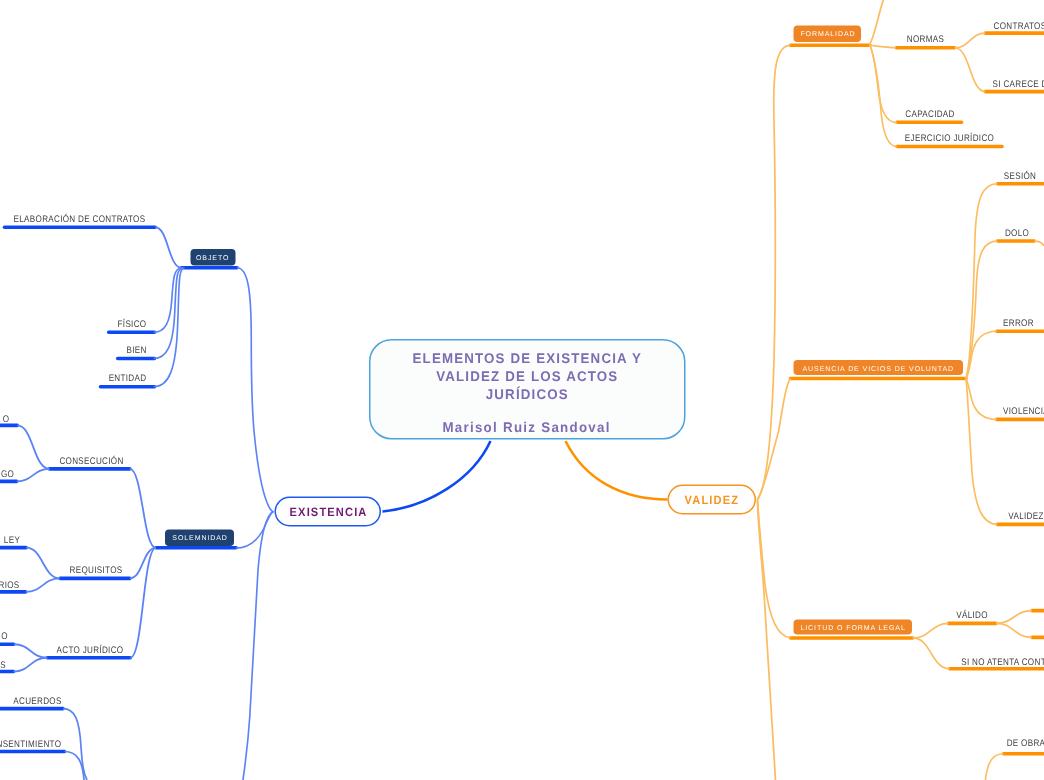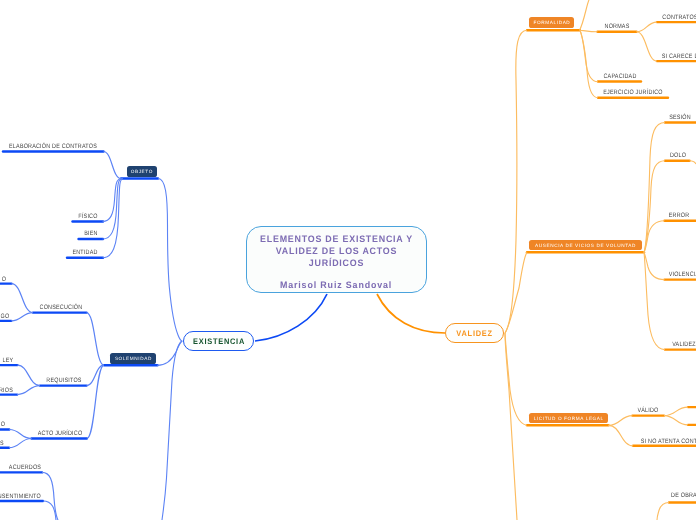--- a/index.html
+++ b/index.html
@@ -144,27 +144,27 @@
 <div class="lbl" style="left:633px;top:96.1px;">EJERCICIO JURÍDICO</div>
 <div class="lbl" style="left:680px;top:120.9px;">SESIÓN</div>
 <div class="lbl" style="left:677.5px;top:159.1px;">DOLO</div>
 <div class="lbl" style="left:679px;top:219.2px;">ERROR</div>
 <div class="lbl" style="left:684px;top:278.0px;">VIOLENCIA</div>
 <div class="lbl" style="left:684px;top:348.0px;">VALIDEZ</div>
 <div class="lbl" style="left:648px;top:414.4px;">VÁLIDO</div>
 <div class="lbl" style="left:673px;top:444.6px;">SI NO ATENTA CONTRA</div>
 <div class="lbl" style="left:684px;top:498.9px;">DE OBRA</div>
 
-<div class="pill" style="left:183px;top:331px;width:71px;height:20px;border:1.7px solid #1e5af0;color:#14532d;">
+<div class="pill" style="left:183px;top:331px;width:71px;height:20px;border:1.7px solid #1e5af0;color:#701a75;">
       <span>EXISTENCIA</span>
     </div>
 <div class="pill" style="left:445px;top:323px;width:59px;height:20px;border:1.7px solid #f7941e;color:#f7941e;">
       <span>VALIDEZ</span>
     </div>
-<div id="central" style="left:246px;top:226px;width:181px;height:67px;border:1.6px solid #4aa3dd;">
+<div id="central" style="left:246px;top:226px;width:211px;height:67px;border:1.6px solid #4aa3dd;">
   <div class="ctitle" style="color:#7d6cb3;">
     <div>ELEMENTOS DE EXISTENCIA Y</div>
     <div>VALIDEZ DE LOS ACTOS</div>
     <div>JURÍDICOS</div>
   </div>
   <div class="cauth" style="color:#7d6cb3;">Marisol Ruiz Sandoval</div>
 </div>
 </div>
 
 </body></html>

